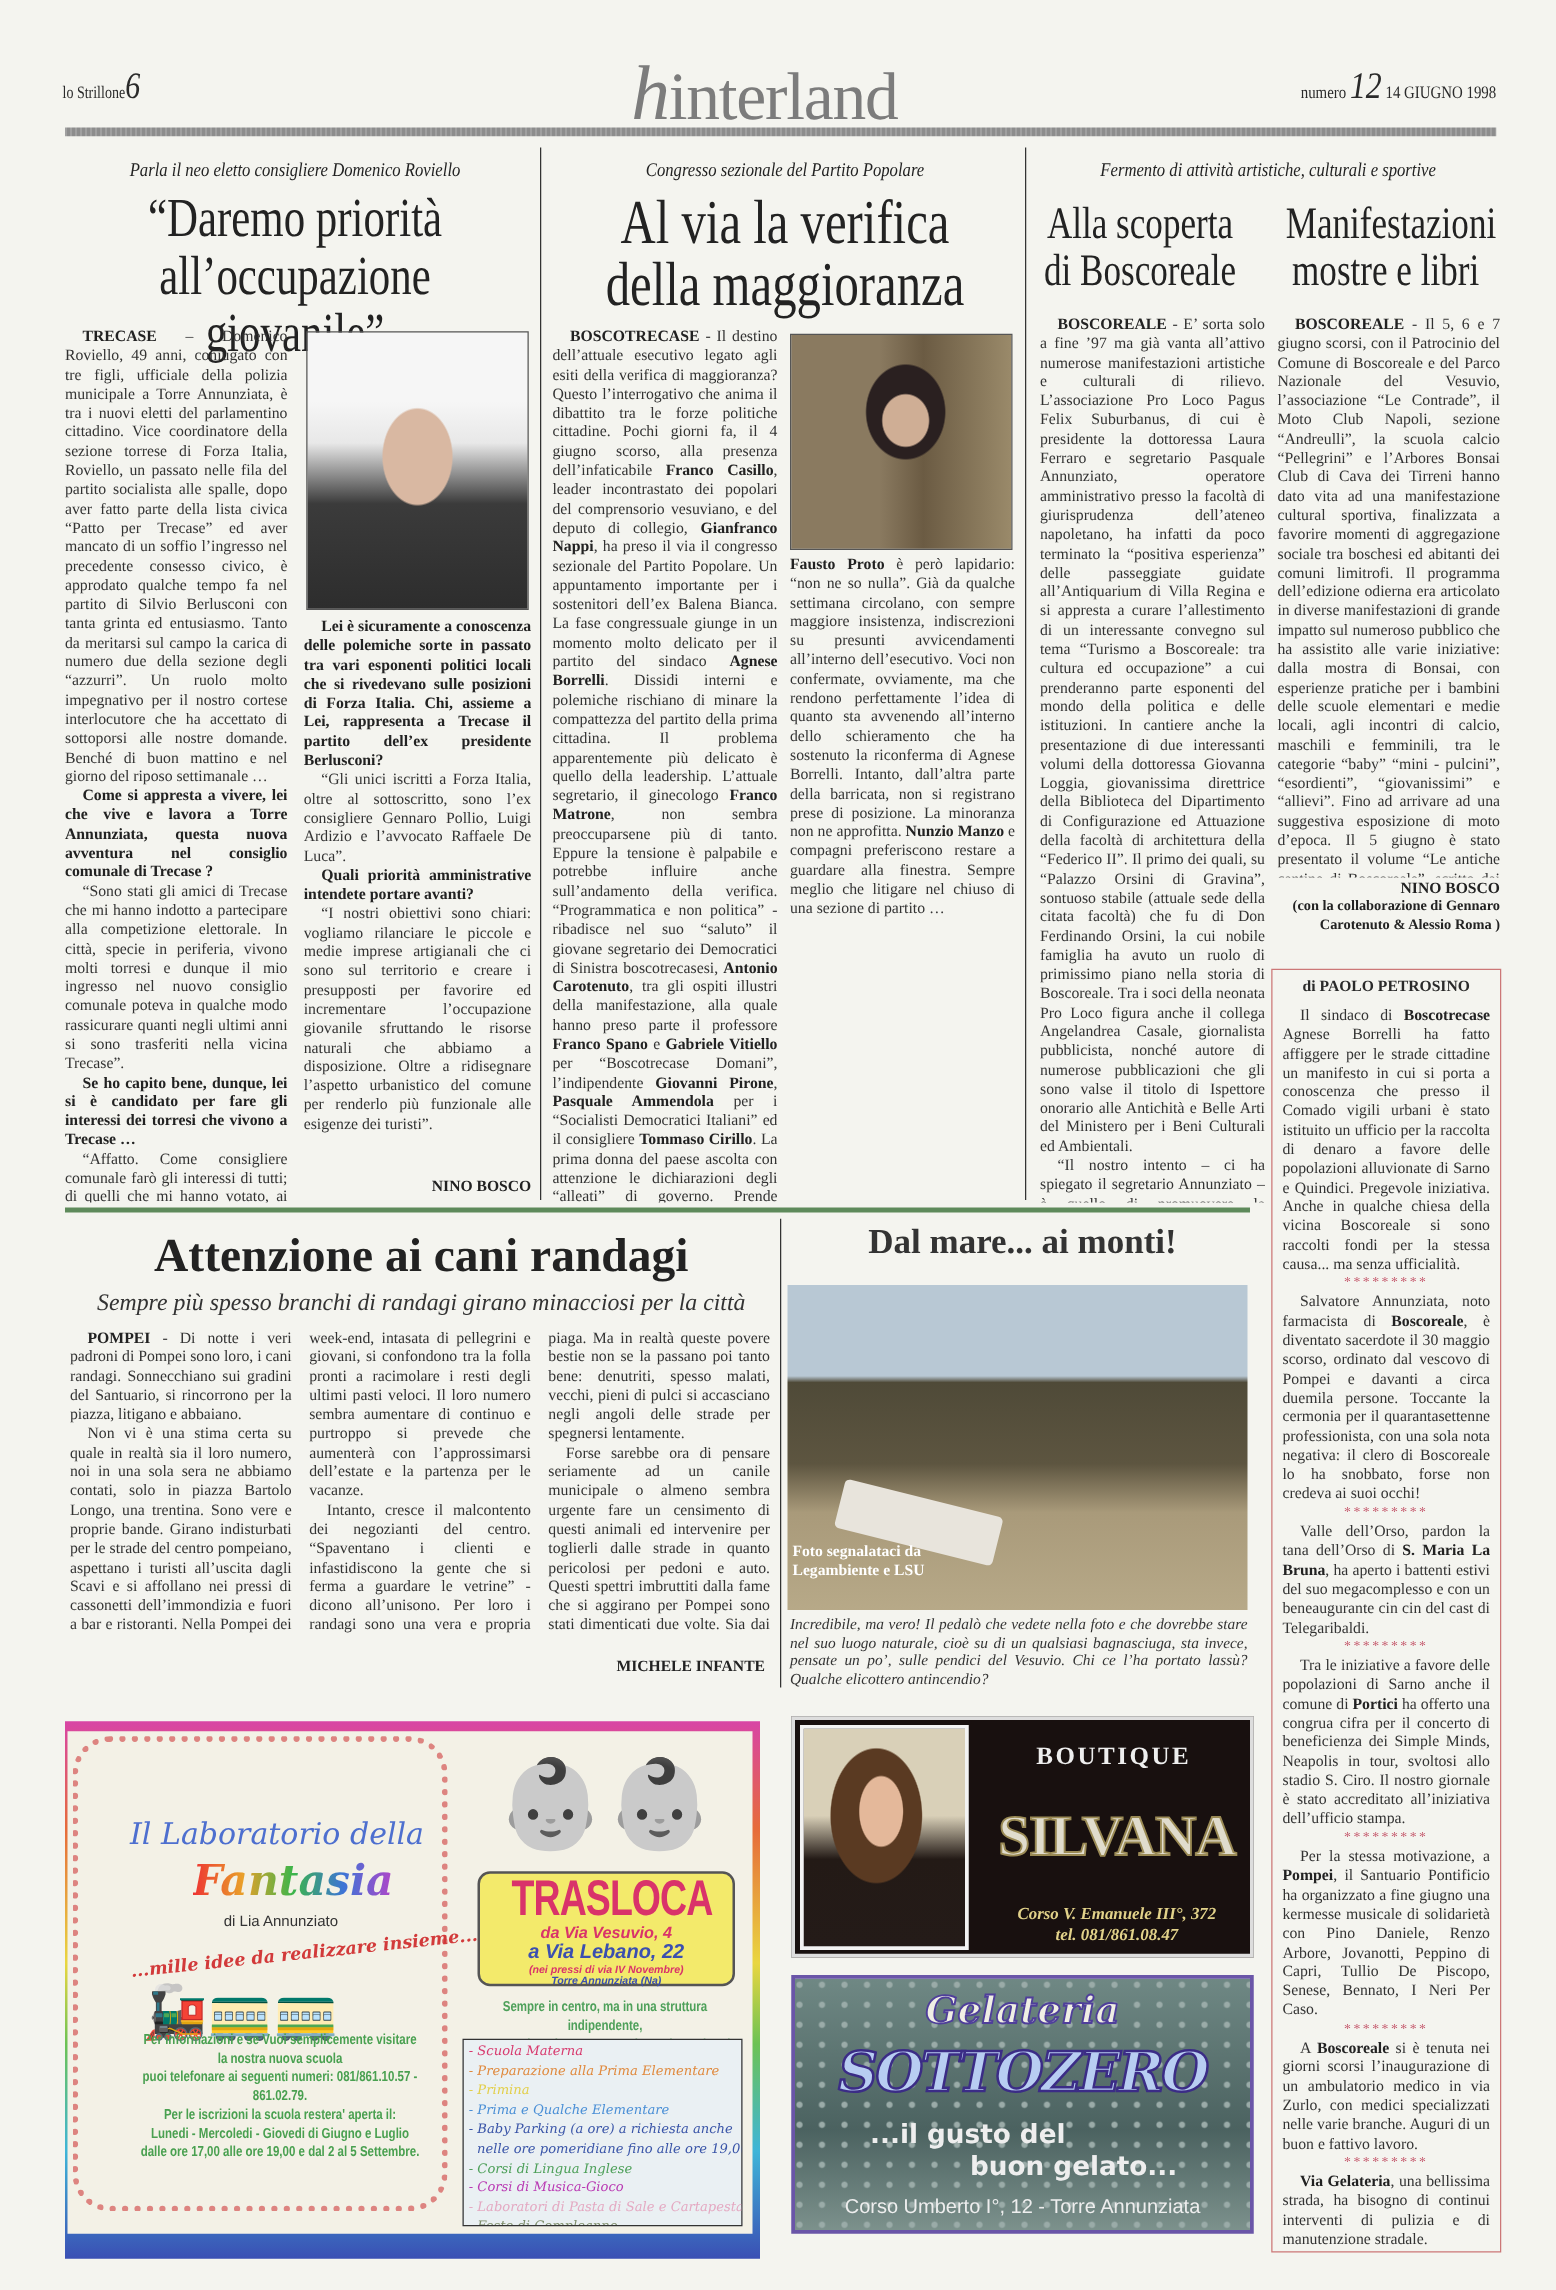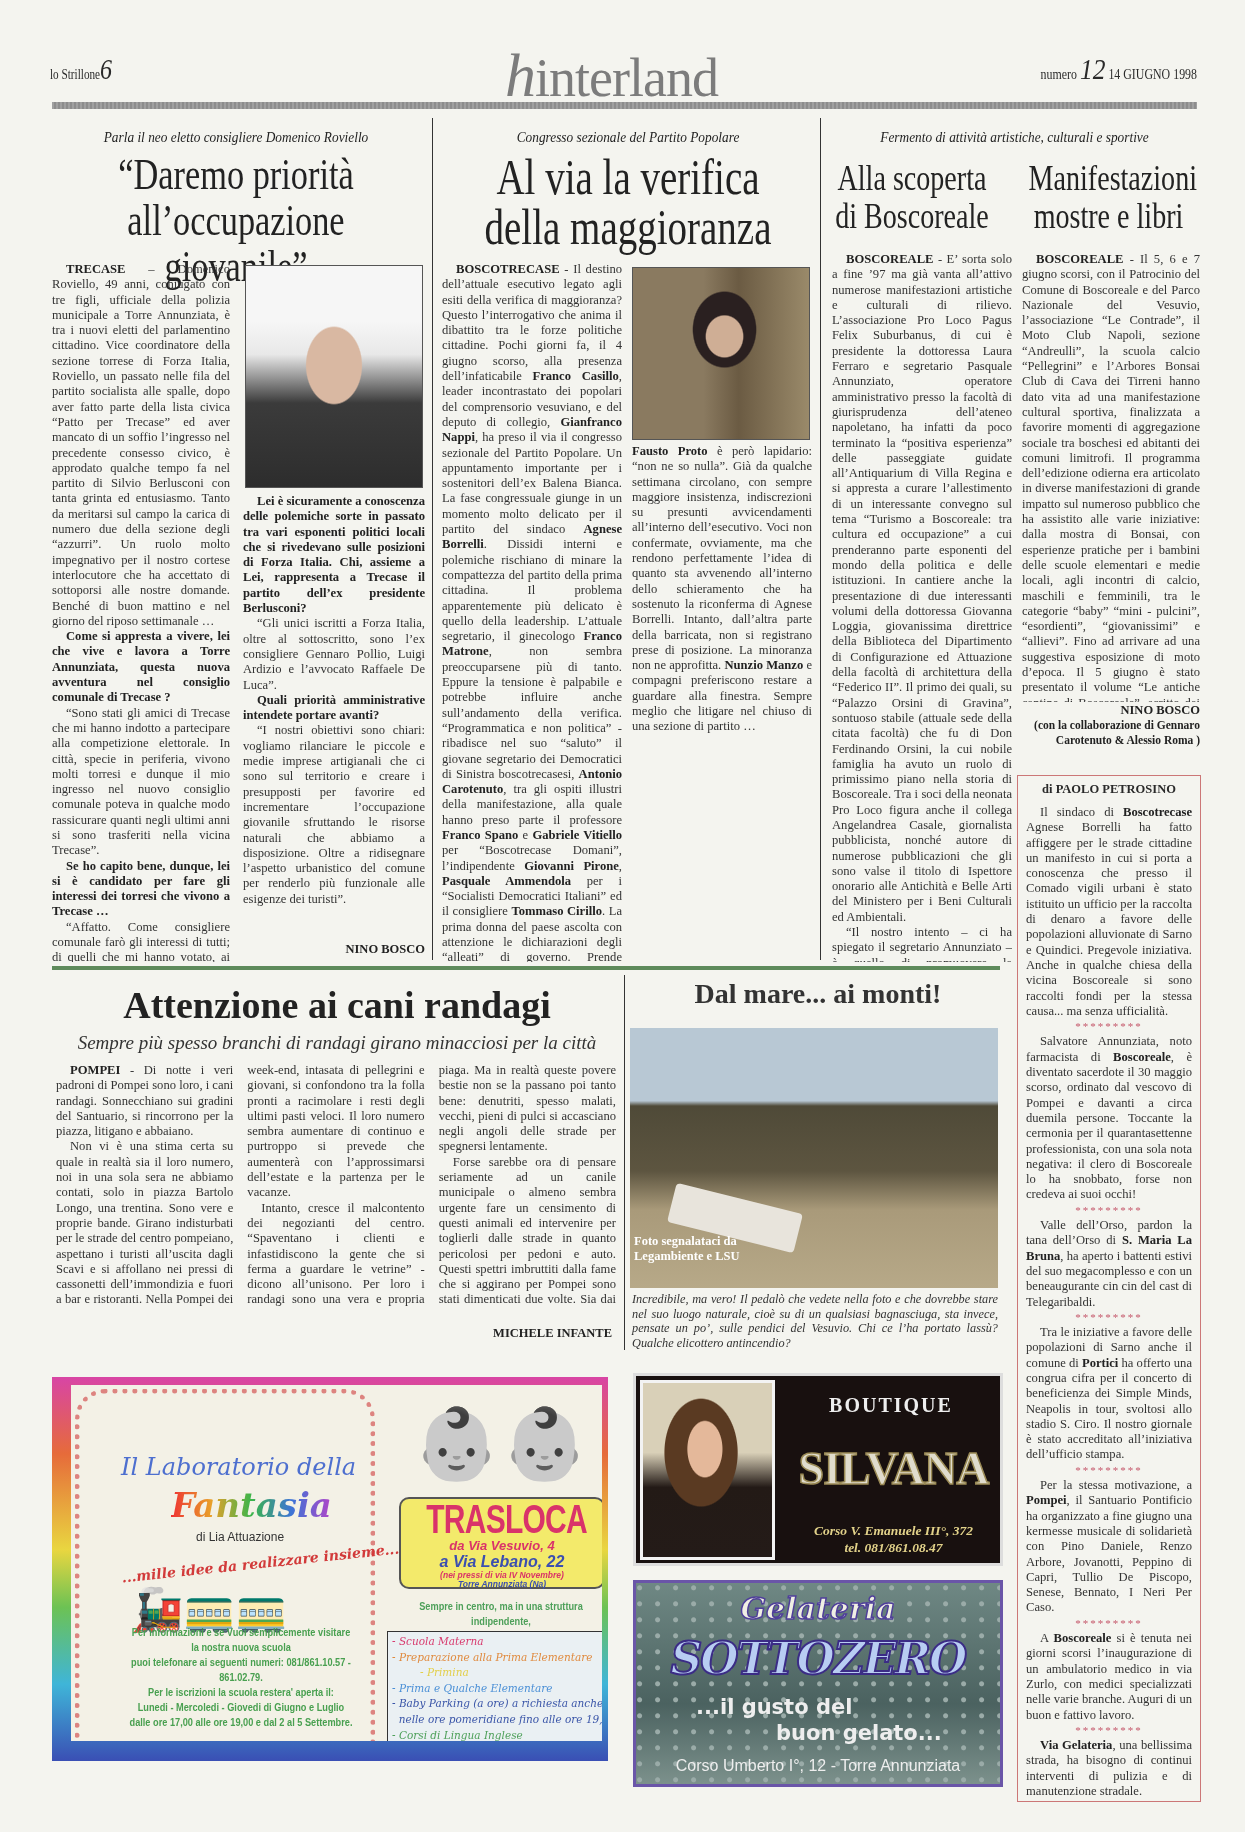--- a/index.html
+++ b/index.html
@@ -25,21 +25,21 @@
 .photo{border:1px solid #555}
 #ph-roviello{background:radial-gradient(ellipse at 50% 45%,#d9b8a2 0 22%,transparent 23%),linear-gradient(180deg,#f6f6f6 0 25%,#e8e8e8 40%,#3b3b3b 62%,#2d2d2d 100%)}
 #ph-borrelli{background:radial-gradient(ellipse at 52% 40%,#cfae95 0 14%,transparent 15%),radial-gradient(ellipse at 52% 36%,#2a2020 0 24%,transparent 25%),linear-gradient(90deg,#8a7a60 0 40%,#6b5b43 60%,#9a8a6a 100%)}
 #ph-pedalo{background:linear-gradient(180deg,#b8c8d4 0 28%,#4f4a38 30%,#5d5540 55%,#a99a7a 70%,#b7a988 100%)}
 #green-rule{left:52px;top:966px;width:948px;height:4px;background:#5e8a5b}
 .star{color:#c4566a;text-align:center;letter-spacing:2px;font-size:11px}
 #notiz{left:1017px;top:775px;width:184px;height:1027px;border:1.5px solid #c77}
 #notiz h2{font-size:30px;color:#c04a55;text-align:center;line-height:1.05;font-weight:bold;letter-spacing:-.5px}
 #notiz .by{font-weight:bold;text-align:center;font-size:12.5px;margin:6px 0 8px}
 #notiz .txt{padding:0 8px}
-#ad-lab-box{left:52px;top:1377px;width:556px;height:384px;background:linear-gradient(180deg,#d845a5 0%,#e66b3a 20%,#e9d640 45%,#6cc254 60%,#3fb5d8 80%,#3a4fb4 100%);padding:8px 6px 20px 19px}
+#ad-lab-box{left:52px;top:1377px;width:556px;height:430px;background:linear-gradient(180deg,#d845a5 0%,#e66b3a 20%,#e9d640 45%,#6cc254 60%,#3fb5d8 80%,#3a4fb4 100%);padding:8px 6px 20px 2px}
 #ad-lab-in{width:100%;height:100%;background:#f3f1e6;position:relative;overflow:hidden}
 .lab-title{font-family:"DejaVu Serif",serif;font-style:italic;color:#4d6fcf;font-size:24px}
 .fant{font-family:"DejaVu Serif",serif;font-style:italic;font-weight:bold;font-size:34px;background:linear-gradient(90deg,#e33,#e9a02a,#3bb54a,#3d74d6,#b245c8);-webkit-background-clip:text;background-clip:text;color:transparent}
 .lab-info{color:#49a050;font-family:"Liberation Sans Narrow","Liberation Sans",sans-serif;font-size:11.5px;text-align:center;line-height:15px;font-weight:bold;transform:scaleX(.8)}
 #trasloca-box{background:#f3ea6b;border:2px solid #555;border-radius:10px;text-align:center}
 .tras-big{font-family:"Liberation Sans",sans-serif;font-weight:bold;color:#d9336a;font-size:40px;transform:scaleX(.75);letter-spacing:-1px;line-height:1}
 .tras-l{font-family:"Liberation Sans",sans-serif;font-style:italic;font-weight:bold;line-height:1.1}
 #act-list{background:#eaf0f3;border:1.5px solid #333;font-family:"DejaVu Serif",serif;font-style:italic;font-weight:normal;font-size:10.5px;line-height:15.6px;padding:2px 4px}
 #ad-silvana{left:633px;top:1373px;width:370px;height:193px;background:#18100f;border:3px solid #ddd}
 #silv-photo{background:radial-gradient(ellipse at 48% 38%,#e4b89a 0 18%,transparent 19%),radial-gradient(ellipse at 45% 40%,#5a3a22 0 36%,transparent 37%),linear-gradient(180deg,#d9d0b8 0 40%,#231a16 60%,#241b18 100%);border:3px solid #f3f3f3}
@@ -152,21 +152,21 @@
       <div>Legambiente e LSU</div>
     </div>
 </div>
 <div class="abs" style="left:632px;top:1292px;width:366px;font-size:12.3px;font-style:italic;line-height:14.5px;text-align:justify;color:#333">Incredibile, ma vero! Il pedalò che vedete nella foto e che dovrebbe stare nel suo luogo naturale, cioè su di un qualsiasi bagnasciuga, sta invece, pensate un po’, sulle pendici del Vesuvio. Chi ce l’ha portato lassù? Qualche elicottero antincendio?</div>
 
 <div id="ad-lab-box" class="abs">
   <div id="ad-lab-in">
     <div class="abs" style="left:4px;top:4px;width:300px;height:380px;border:5px dotted #d24a4a;border-radius:30px;opacity:.65"></div>
     <div class="abs lab-title" style="left:50px;top:68px">Il Laboratorio della</div>
     <div class="abs fant" style="left:100px;top:100px">Fantasia</div>
-    <div class="abs" style="left:125px;top:145px;font-family:'Liberation Sans',sans-serif;font-size:12px;color:#333">di Lia Attuazione</div>
+    <div class="abs" style="left:125px;top:145px;font-family:'Liberation Sans',sans-serif;font-size:12px;color:#333">di Lia Annunziato</div>
     <div class="abs" style="left:50px;top:170px;font-family:'DejaVu Serif',serif;font-style:italic;font-weight:bold;color:#d23a3a;font-size:14px;transform:rotate(-6deg)">...mille idee da realizzare insieme...</div>
     <div class="abs" style="left:60px;top:200px;font-size:42px;color:#3a5aa8">🚂🚃🚃</div>
     <div class="abs lab-info" id="lab-info" style="left:30px;top:240px;width:280px">
         <div>Per informazioni e se Vuoi semplicemente visitare</div>
         <div>la nostra nuova scuola</div>
         <div>puoi telefonare ai seguenti numeri: 081/861.10.57 - 861.02.79.</div>
         <div>Per le iscrizioni la scuola restera' aperta il:</div>
         <div>Lunedi - Mercoledi - Giovedi di Giugno e Luglio</div>
         <div>dalle ore 17,00 alle ore 19,00 e dal 2 al 5 Settembre.</div>
       </div>
@@ -178,21 +178,21 @@
       <div class="tras-l" style="color:#d9336a;font-size:8.5px">(nei pressi di via IV Novembre)</div>
       <div class="tras-l" style="color:#3b4fb0;font-size:8.5px">Torre Annunziata (Na)</div>
     </div>
     <div class="abs lab-info" style="left:300px;top:214px;width:260px;color:#4ea05a">
         <div>Sempre in centro, ma in una struttura indipendente,</div>
         <div>con parcheggio e tanto spazio verde per i tuoi bambini.</div>
       </div>
     <div id="act-list" class="abs" style="left:316px;top:246px;width:224px;height:150px;overflow:hidden">
         <div style="color: rgb(216, 58, 110); white-space: pre;">- Scuola Materna</div>
         <div style="color: rgb(224, 138, 62); white-space: pre;">- Preparazione alla Prima Elementare</div>
-        <div style="color: rgb(227, 207, 74); white-space: pre; margin-left: 28px;">- Primina</div>
+        <div style="color: rgb(227, 207, 74); white-space: pre;">- Primina</div>
         <div style="color: rgb(74, 143, 214); white-space: pre;">- Prima e Qualche Elementare</div>
         <div style="color: rgb(58, 85, 168); white-space: pre;">- Baby Parking (a ore) a richiesta anche</div>
         <div style="color: rgb(58, 85, 168); white-space: pre;">  nelle ore pomeridiane fino alle ore 19,00</div>
         <div style="color: rgb(78, 160, 90); white-space: pre;">- Corsi di Lingua Inglese</div>
         <div style="color: rgb(185, 58, 179); white-space: pre;">- Corsi di Musica-Gioco</div>
         <div style="color: rgb(228, 169, 194); white-space: pre;">- Laboratori di Pasta di Sale e Cartapesta</div>
         <div style="color: rgb(125, 140, 106); white-space: pre;">- Feste di Compleanno</div>
       </div>
   </div>
 </div>

